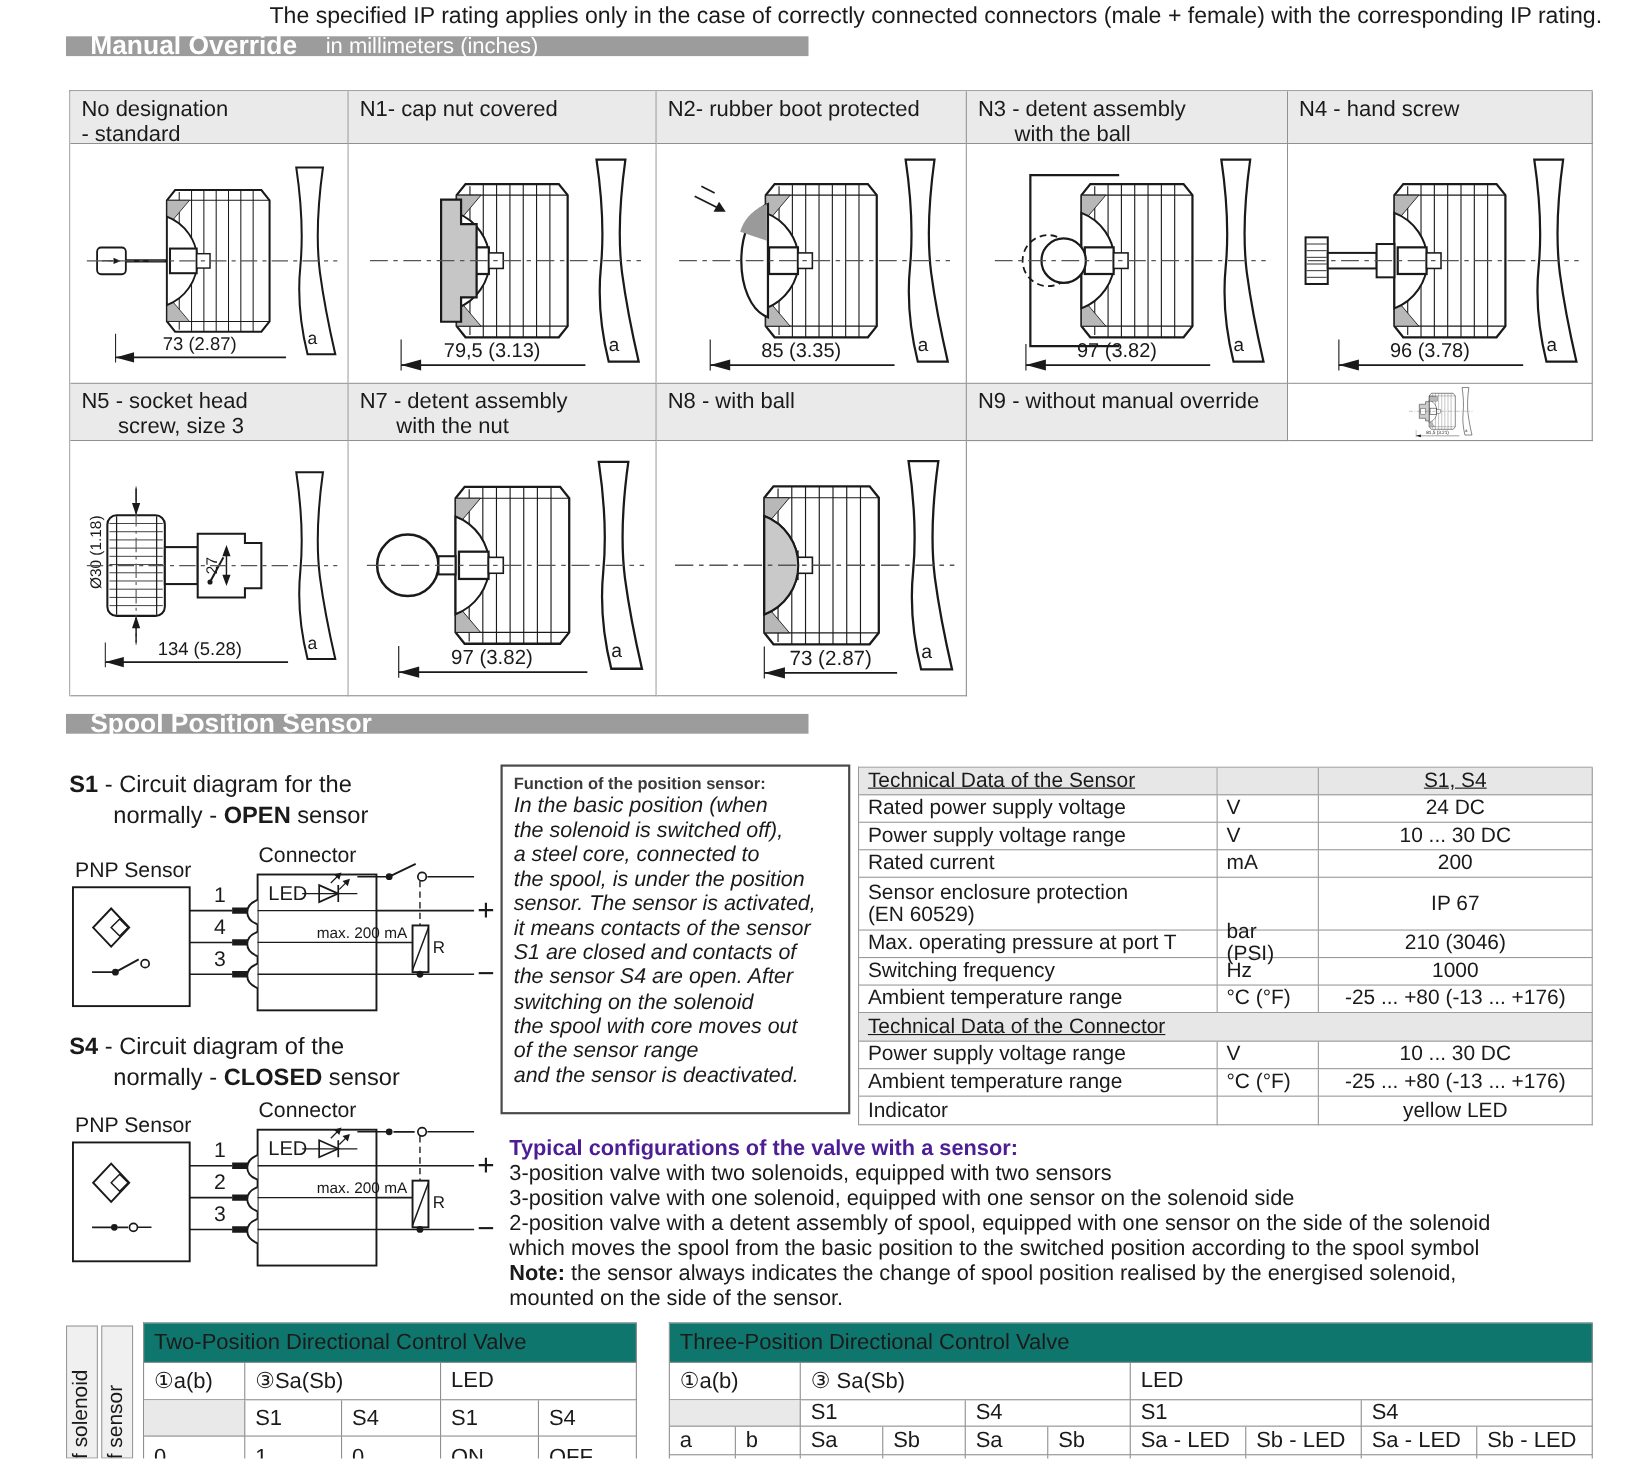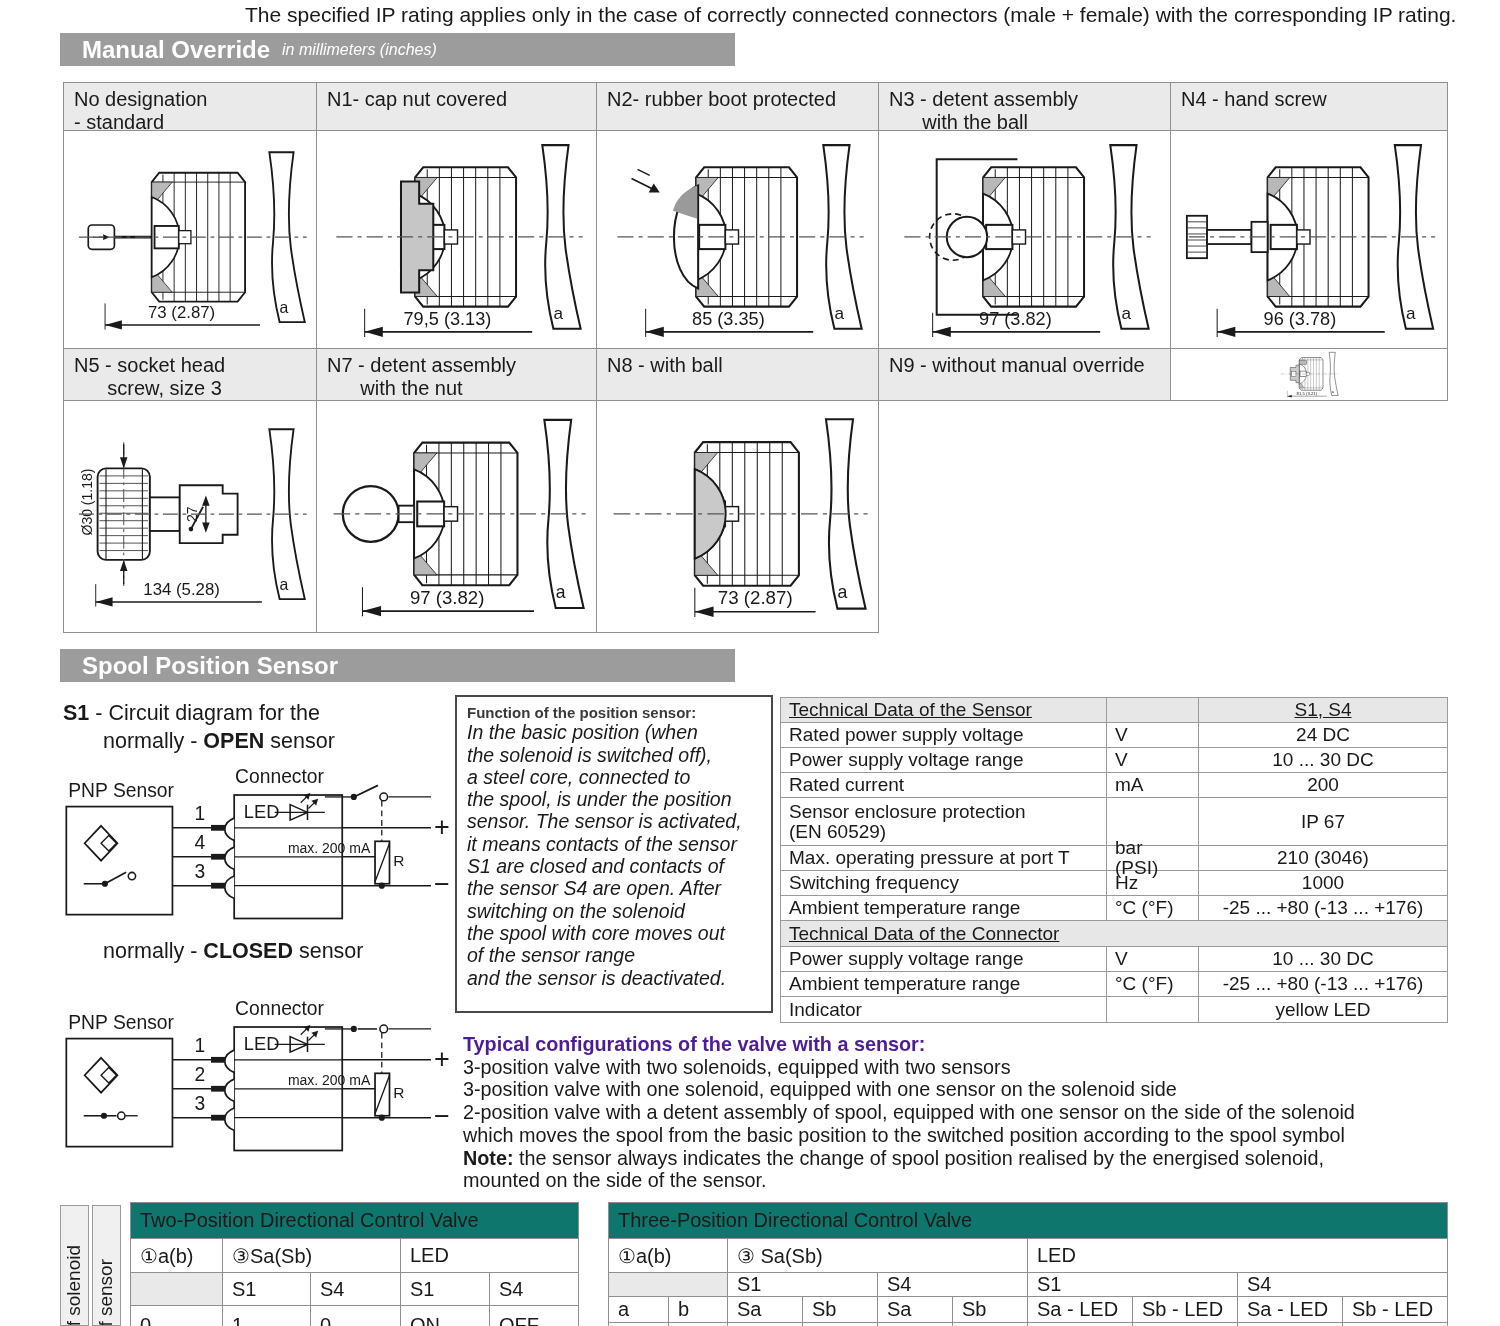--- a/index.html
+++ b/index.html
@@ -2,24 +2,24 @@
 <html><head>
 <meta charset="utf-8">
 <style>
   html,body{margin:0;padding:0;}
   body{width:1500px;height:1326px;overflow:hidden;background:#fff;color:#1a1a1a;
        font-family:"Liberation Sans",sans-serif;position:relative;}
   .abs{position:absolute;}
   
   .top-note{left:245px;top:3px;font-size:21px;}
   
-  .section-bar{left:60px;width:675px;height:33px;background:#9c9c9c;color:#fff;
+  .section-bar{left:60px;width:675px;height:18px;background:#9c9c9c;color:#fff;
        display:flex;align-items:center;padding-left:22px;box-sizing:border-box;}
   .section-bar .t{font-weight:bold;font-size:24px;}
-  .section-bar .s{font-size:16px;margin-left:12px;font-style:italic;}
+  .section-bar .s{font-size:20px;margin-left:26px;}
   
   .mo{left:63px;top:82px;display:grid;
       grid-template-columns:253px 280px 282px 292px 277px;
       grid-template-rows:48px 218px 52px 232px;
       border-left:1px solid #909090;border-top:1px solid #909090;background:#fff;}
   .mo-cell{border-right:1px solid #909090;border-bottom:1px solid #909090;
       box-sizing:border-box;position:relative;background:#fff;}
   .mo-head{background:#eaeaea;font-size:20px;padding:5px 10px;white-space:pre-line;line-height:1.15;}
   .mo-fig svg{position:absolute;inset:0;width:100%;height:100%;}
   .mo-note{padding:10px 12px;font-size:20.5px;line-height:1.27;white-space:pre-line;grid-column:5;grid-row:3/5;}
@@ -344,20 +344,21 @@
     <line x1="331" y1="120" x2="331" y2="122" stroke-width="1.5"></line>
     <circle cx="331" cy="122" r="3.2" fill="#1a1a1a" stroke="none"></circle>
     <text x="343" y="102" font-size="16" stroke="none" fill="#1a1a1a">R</text>
     <text x="319" y="88" font-size="14.5" text-anchor="end" stroke="none" fill="#1a1a1a">max. 200 mA</text>
     <text x="385" y="71" font-size="28" stroke="none" fill="#1a1a1a">+</text>
     <text x="385" y="130" font-size="28" stroke="none" fill="#1a1a1a">−</text>
   </g>
 </svg>
 
 <div class="abs circ-head" style="left:63px;top:938px">
+  <div><b>S4</b><span> - Circuit diagram of the</span></div>
   <div class="ind"><span>normally - </span><b>CLOSED</b><span> sensor</span></div>
 </div>
 
 <svg class="abs" style="left:56px;top:1000px" width="394" height="164" viewBox="0 0 395 170">
   <g stroke="#1a1a1a" fill="none">
     <text x="6" y="30" font-size="20" stroke="none" fill="#1a1a1a">PNP Sensor</text>
     <text x="225" y="16" font-size="20" text-anchor="middle" stroke="none" fill="#1a1a1a">Connector</text>
     <rect x="4" y="40" width="110" height="112" stroke-width="1.8"></rect>
     <polygon points="40,60 57,78 40,96 23,78" stroke-width="1.8"></polygon>
     <polygon points="48,70 56,78 48,86 40,78" stroke-width="1.4"></polygon>

